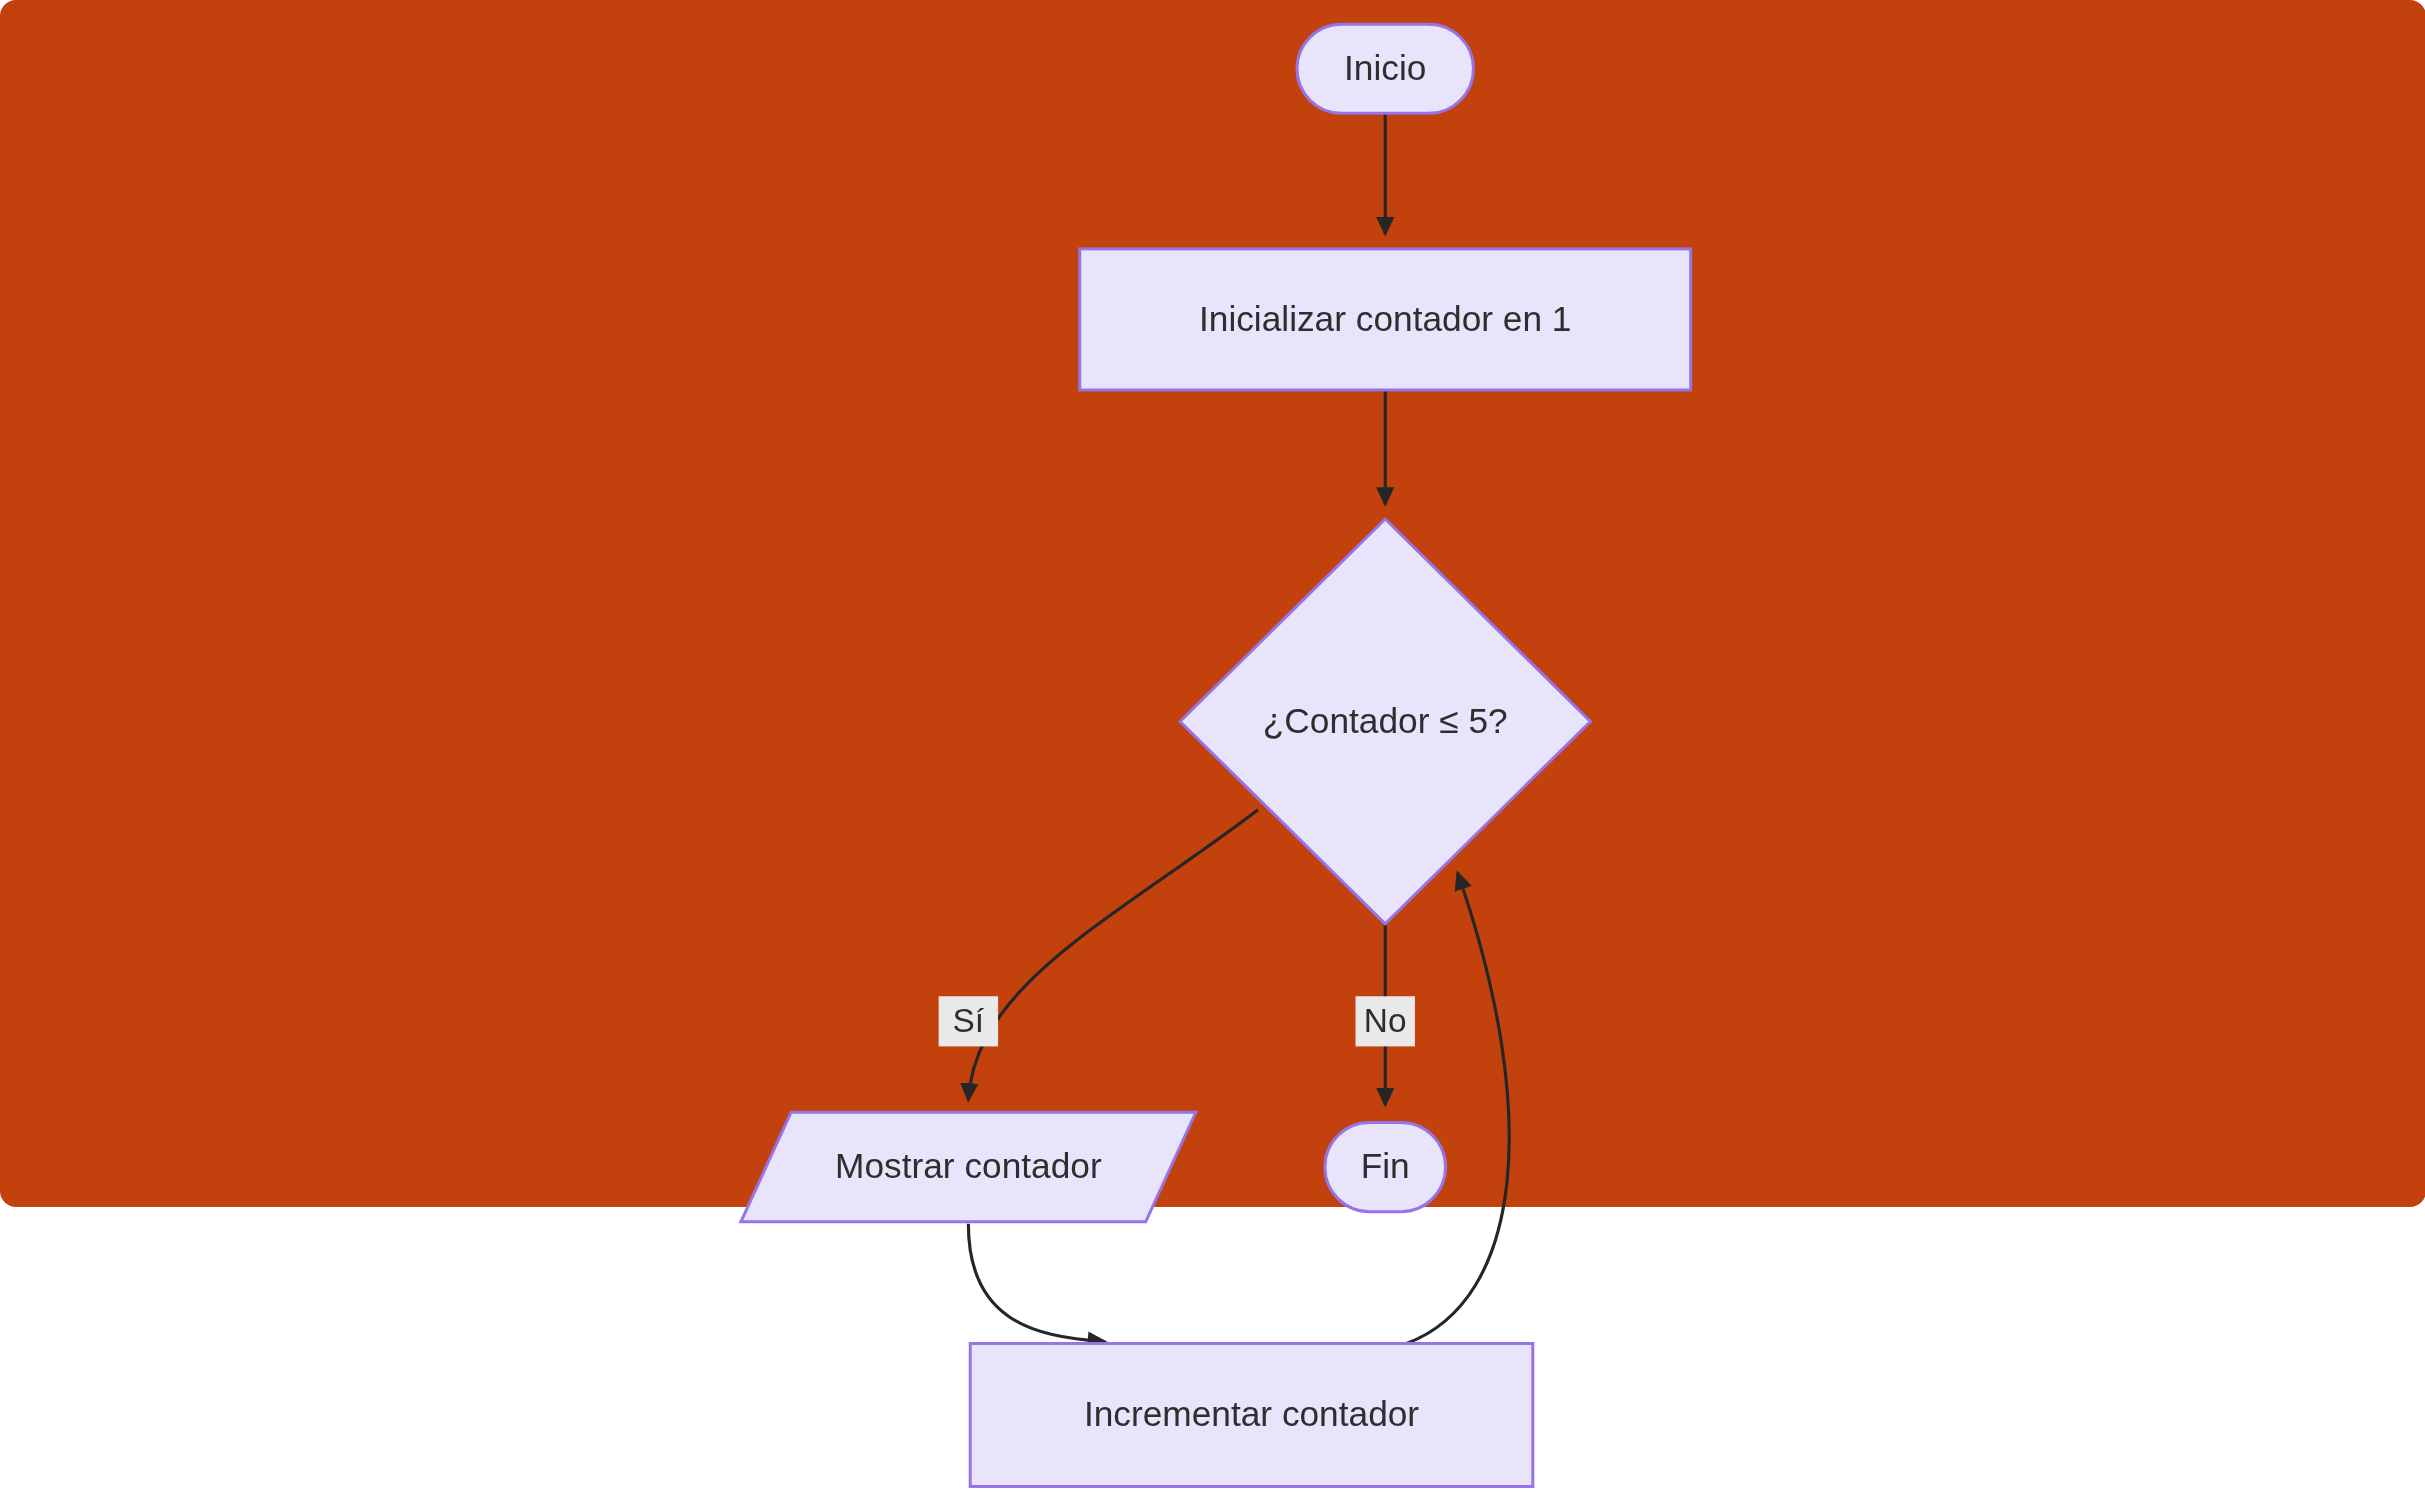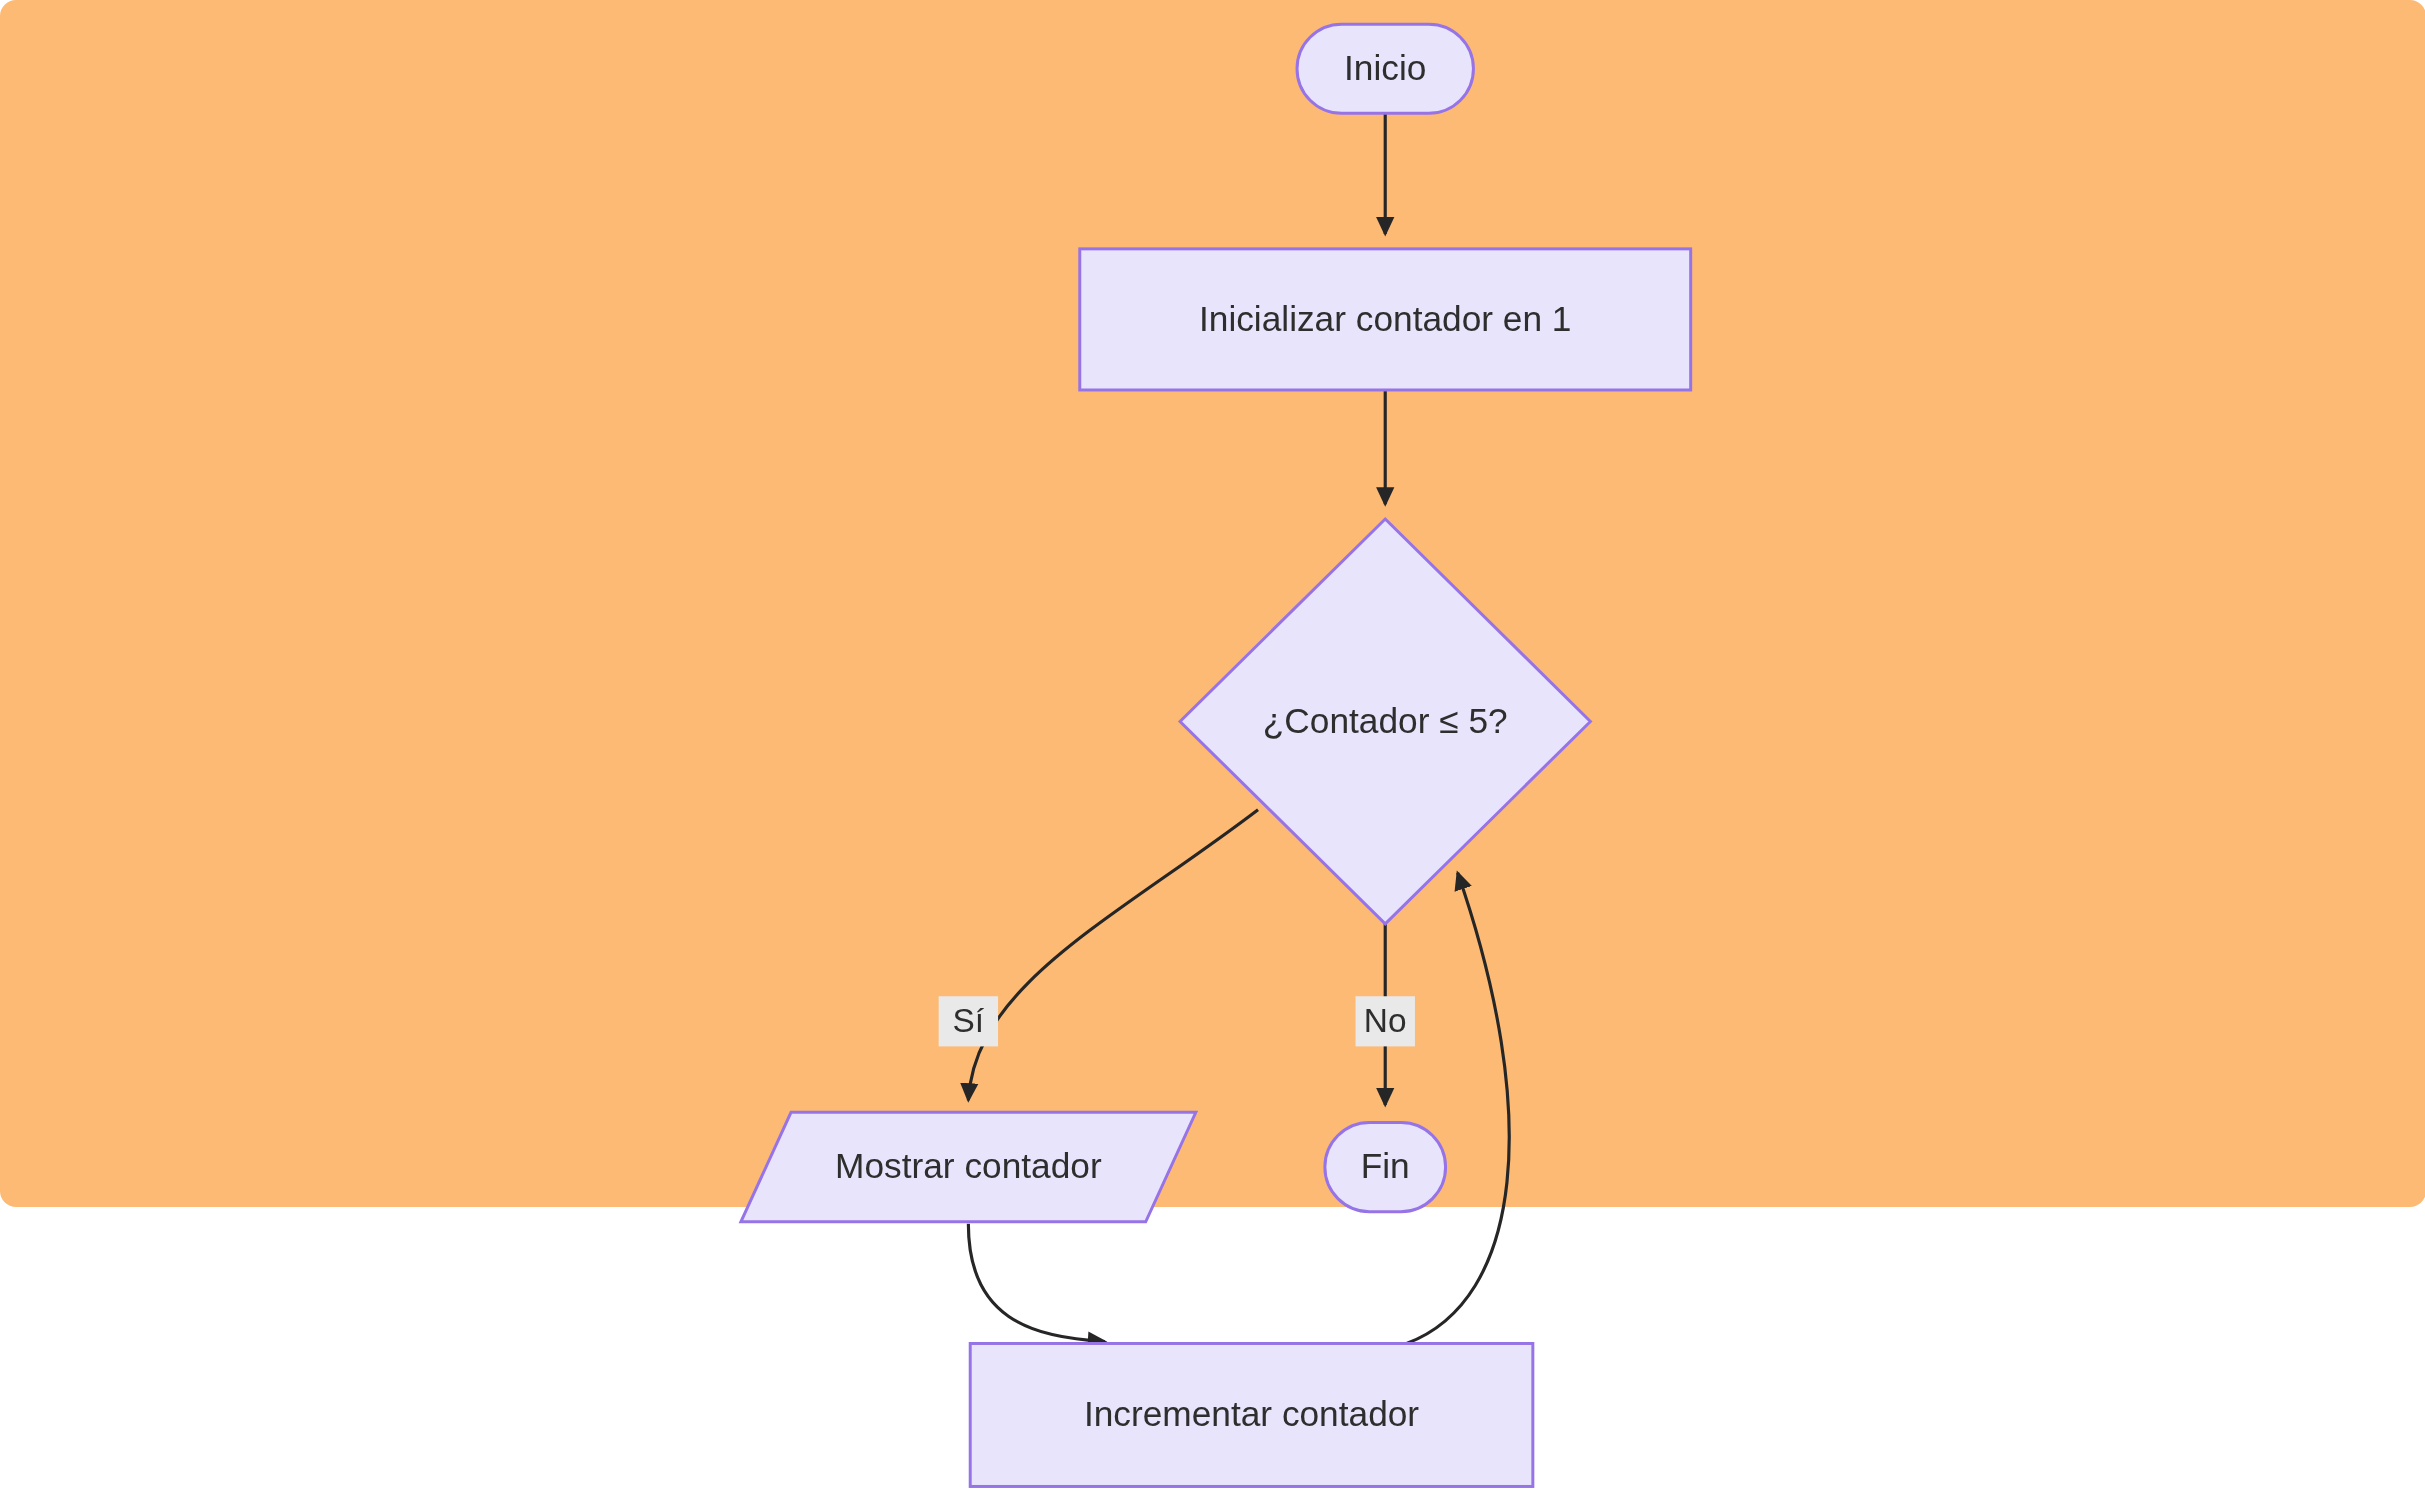--- a/index.html
+++ b/index.html
@@ -10,21 +10,21 @@
   body {
     width: 2426px;
     height: 1506px;
     overflow: hidden;
     font-family: "Liberation Sans", sans-serif;
   }
   #flowchart-root {
     position: relative;
     width: 2426px;
     height: 1207px;
-    background: #fdba74;
+    background: #c2410c;
     border-radius: 16px;
   }
   svg#flow-svg {
     position: absolute;
     left: 0;
     top: 0;
     width: 2426px;
     height: 1506px;
     display: block;
   }

